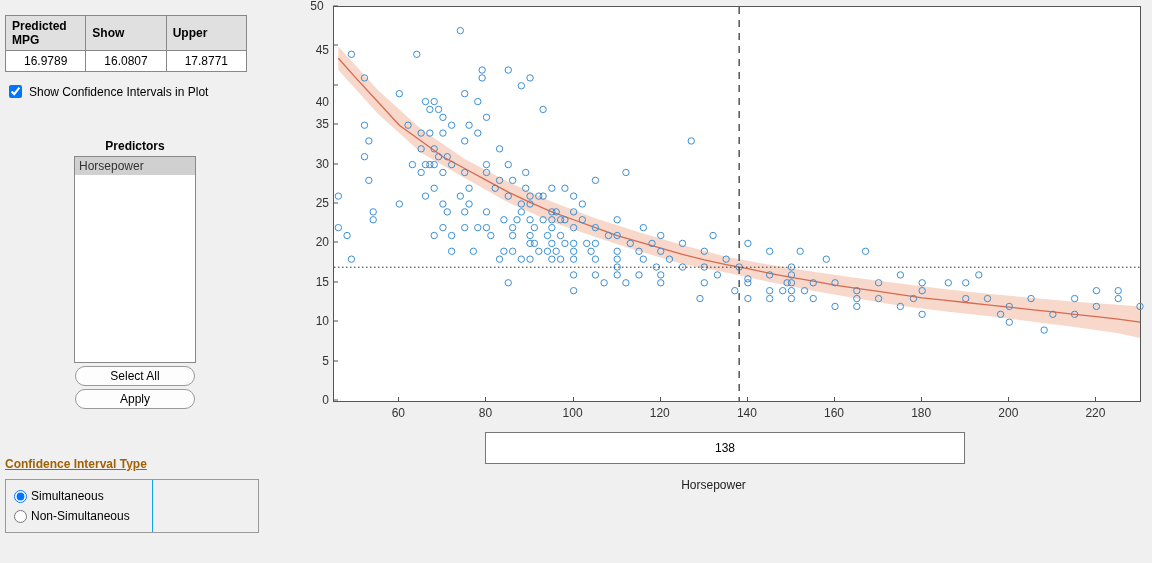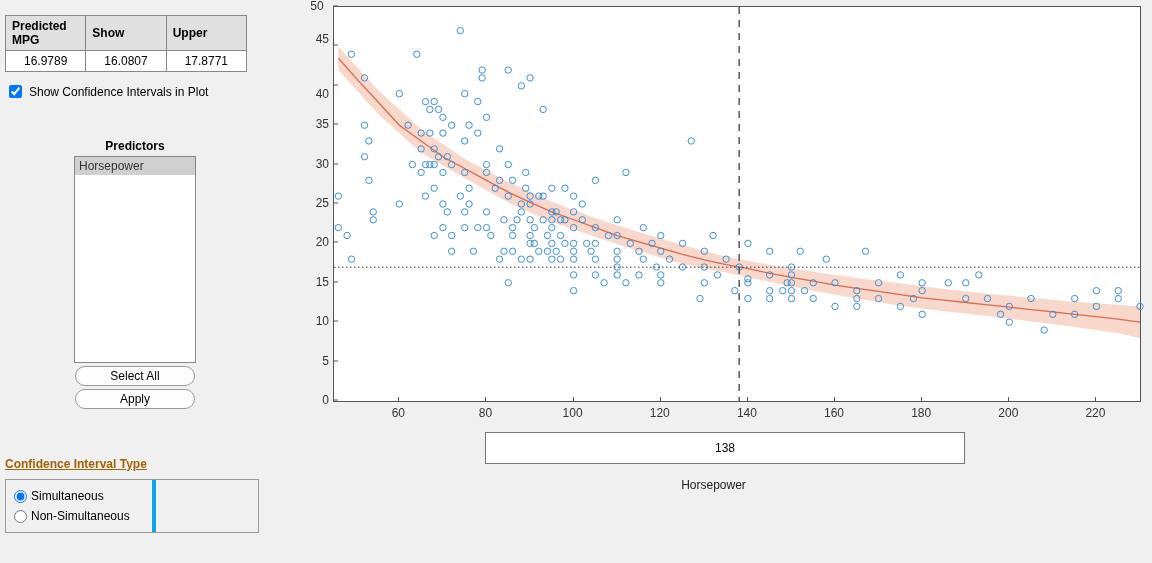--- a/index.html
+++ b/index.html
@@ -112,21 +112,21 @@
     margin-top: 8px;
     border: 1px solid #999;
     background: #f0f0f0;
     display: flex;
     width: 252px;
   }
   .ci-col {
     padding: 6px 8px;
   }
   .ci-col:first-child {
-    border-right: 4px solid #0ea5e9;
+    border-right: 1px solid #0ea5e9;
     width: 130px;
   }
   .radio-row {
     display: flex;
     align-items: center;
     gap: 4px;
     height: 20px;
   }
   .radio-row input { margin:0; }
 
@@ -502,23 +502,23 @@
           <div class="ytick" style="top: 275.8px;">15</div>
           <div class="tick-mark-y" style="top: 275.8px;"></div>
           <div class="ytick" style="top: 236.4px;">20</div>
           <div class="tick-mark-y" style="top: 236.4px;"></div>
           <div class="ytick" style="top: 197px;">25</div>
           <div class="tick-mark-y" style="top: 197px;"></div>
           <div class="ytick" style="top: 157.6px;">30</div>
           <div class="tick-mark-y" style="top: 157.6px;"></div>
           <div class="ytick" style="top: 118.2px;">35</div>
           <div class="tick-mark-y" style="top: 118.2px;"></div>
-          <div class="ytick" style="top: 88px;">40</div>
+          <div class="ytick" style="top: 96px;">40</div>
           <div class="tick-mark-y" style="top: 78.8px;"></div>
-          <div class="ytick" style="top: 33px;">45</div>
+          <div class="ytick" style="top: 44px;">45</div>
           <div class="tick-mark-y" style="top: 39.4px;"></div>
           <div class="ytick" style="top: 0px; text-align: center;">50</div>
           <div class="tick-mark-y" style="top: 0px;"></div>
         </div>
       <div id="xticks">
           <div class="xtick" style="left: 95.3514px;">60</div>
           <div class="tick-mark-x" style="left: 95.3514px;"></div>
           <div class="xtick" style="left: 182.486px;">80</div>
           <div class="tick-mark-x" style="left: 182.486px;"></div>
           <div class="xtick" style="left: 269.622px;">100</div>

